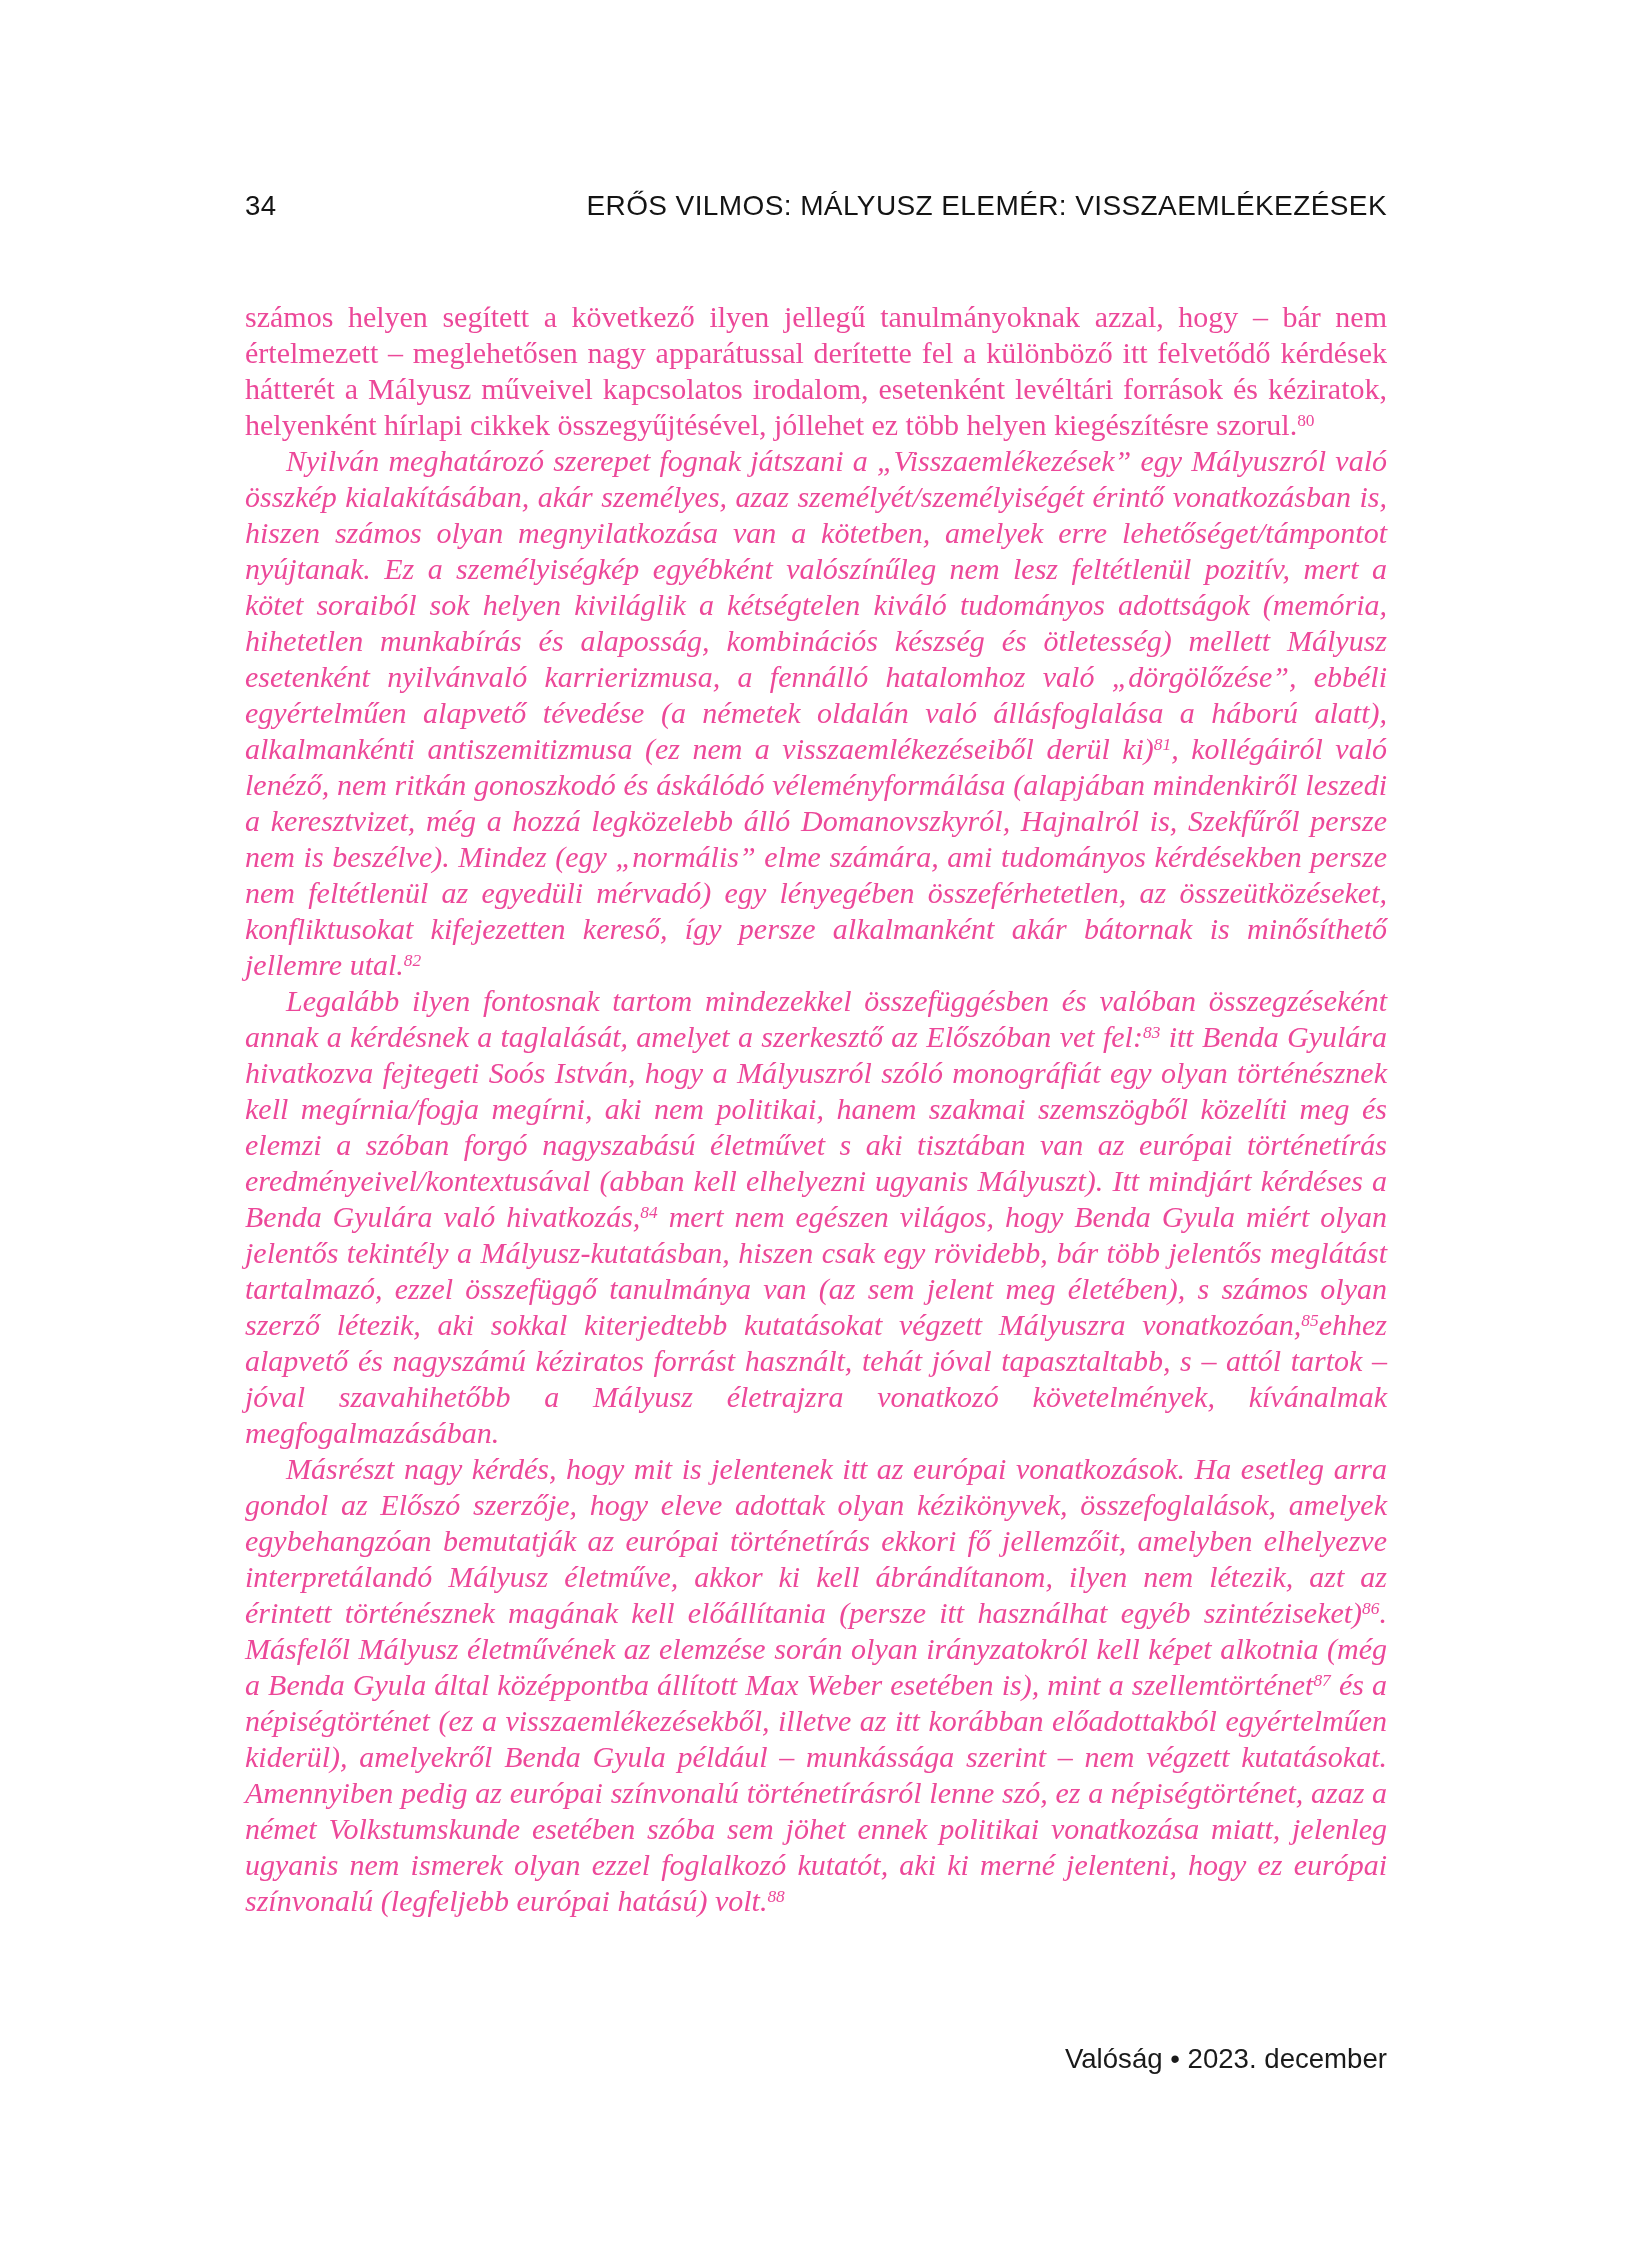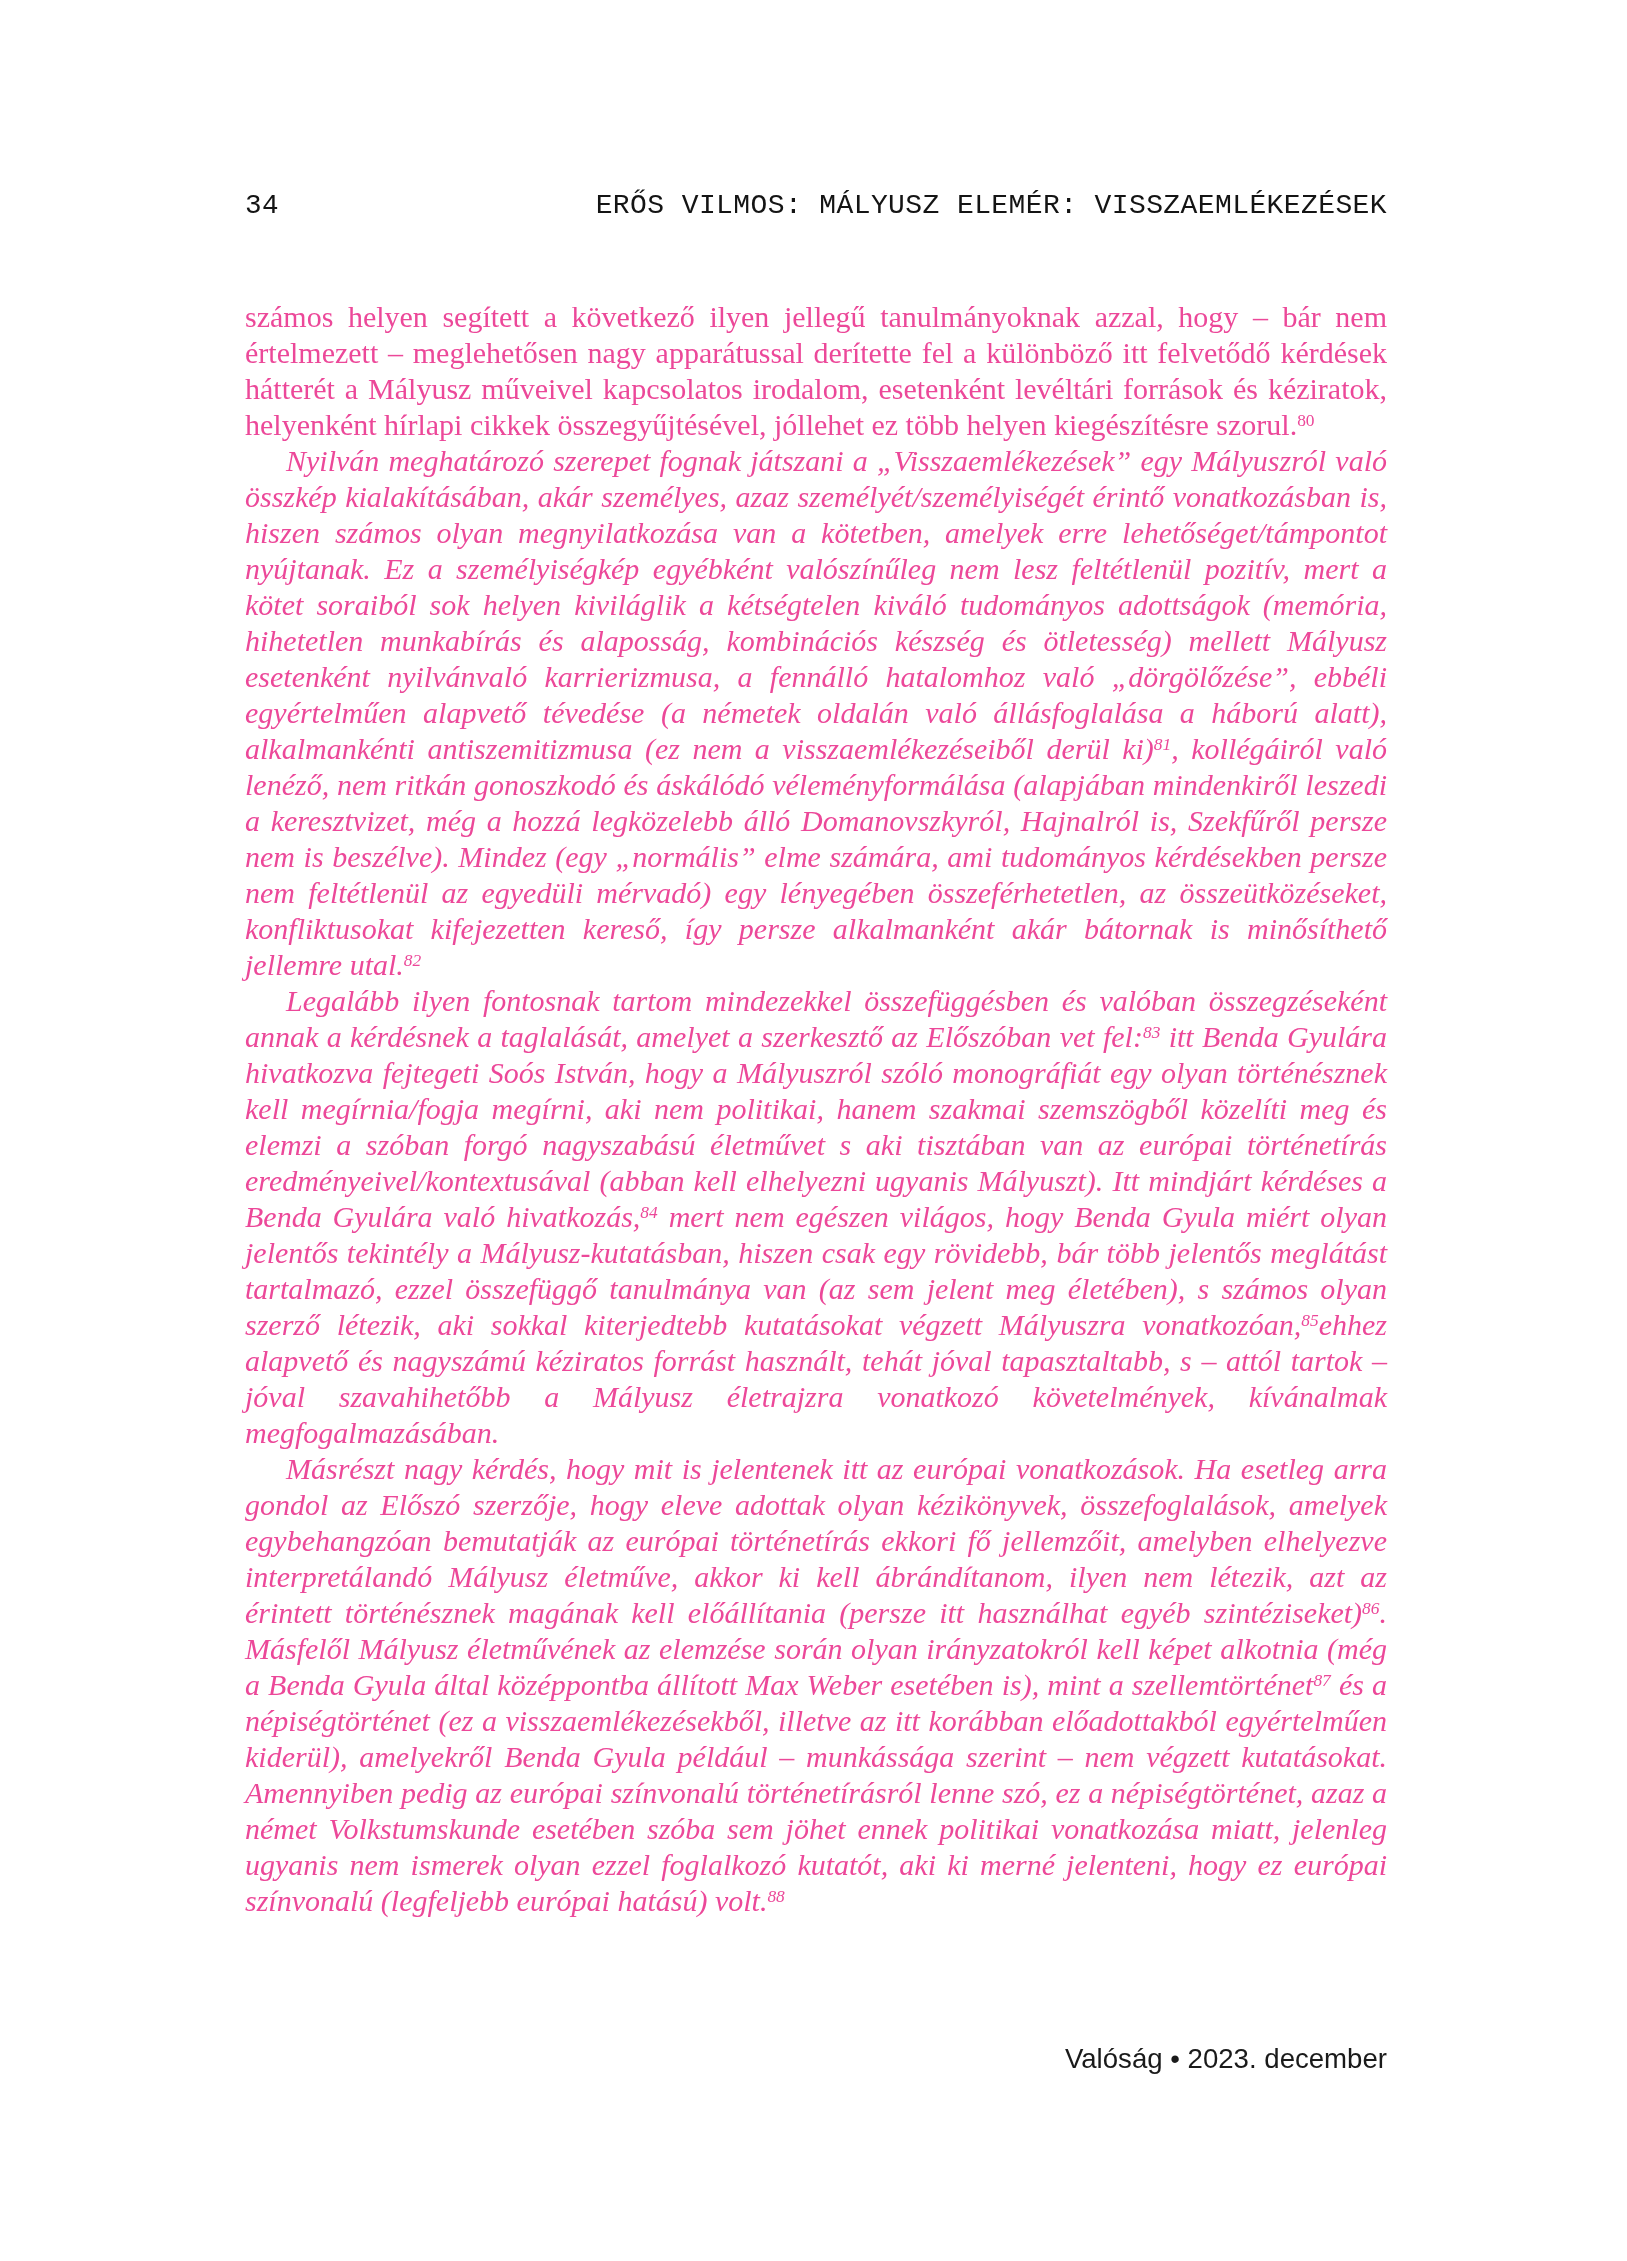--- a/index.html
+++ b/index.html
@@ -16,21 +16,21 @@
     overflow: hidden;
   }
   .page-header {
     position: absolute;
     top: 190px;
     left: 245px;
     right: 241px;
     display: flex;
     justify-content: space-between;
     align-items: baseline;
-    font-family: Liberation Mono, monospace;
+    font-family: Liberation Sans, sans-serif;
     font-size: 28px;
     letter-spacing: 0.4px;
     color: #141414;
   }
   .page-number {
     font-size: 27.6px;
   }
   .running-head {
     white-space: nowrap;
     text-align: right;

